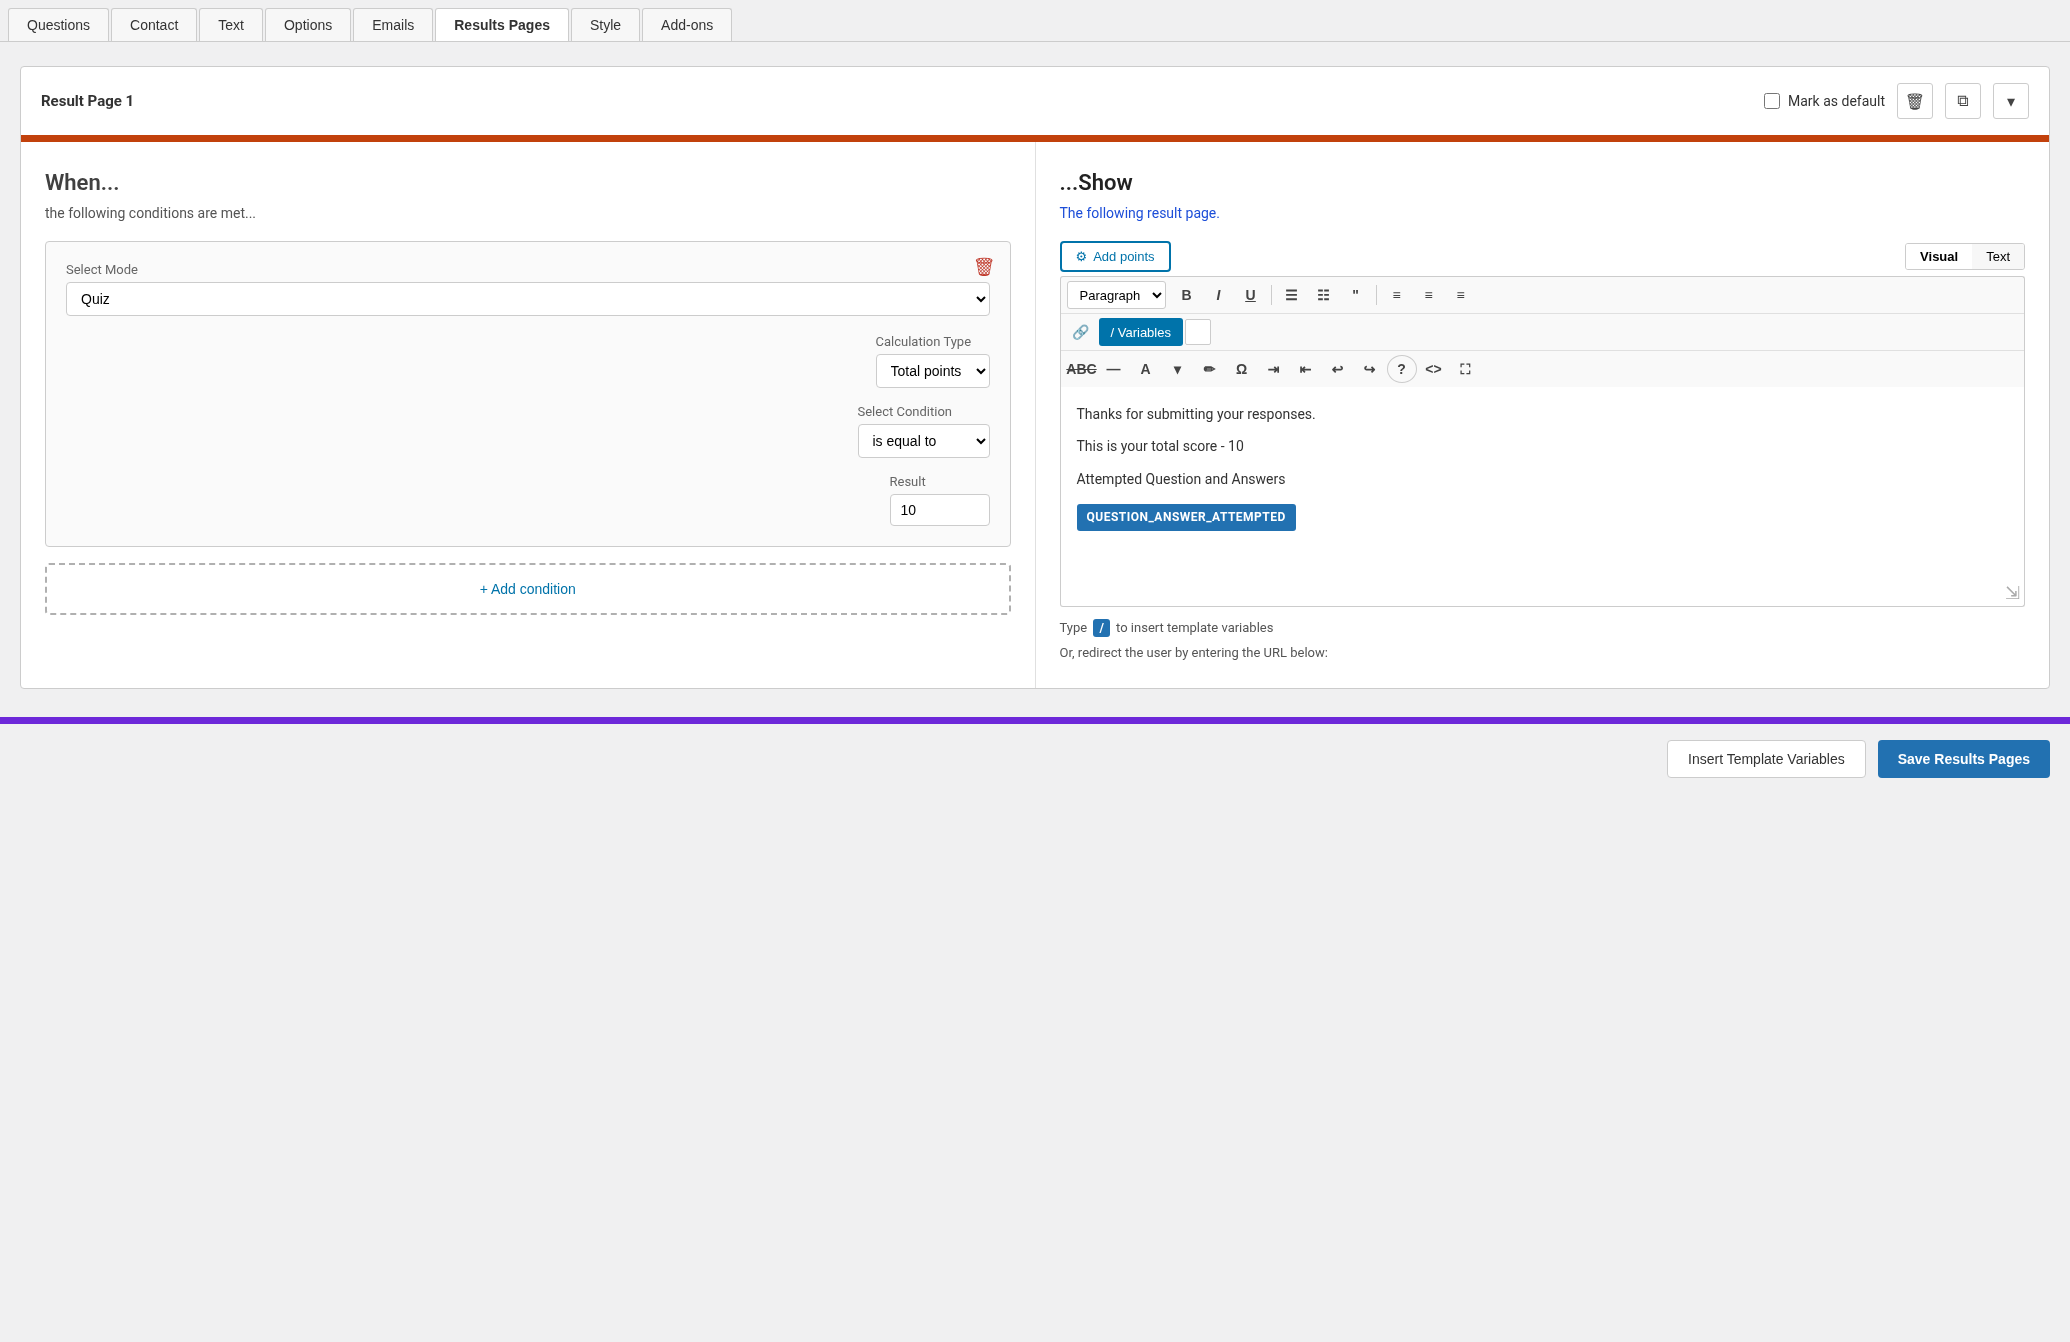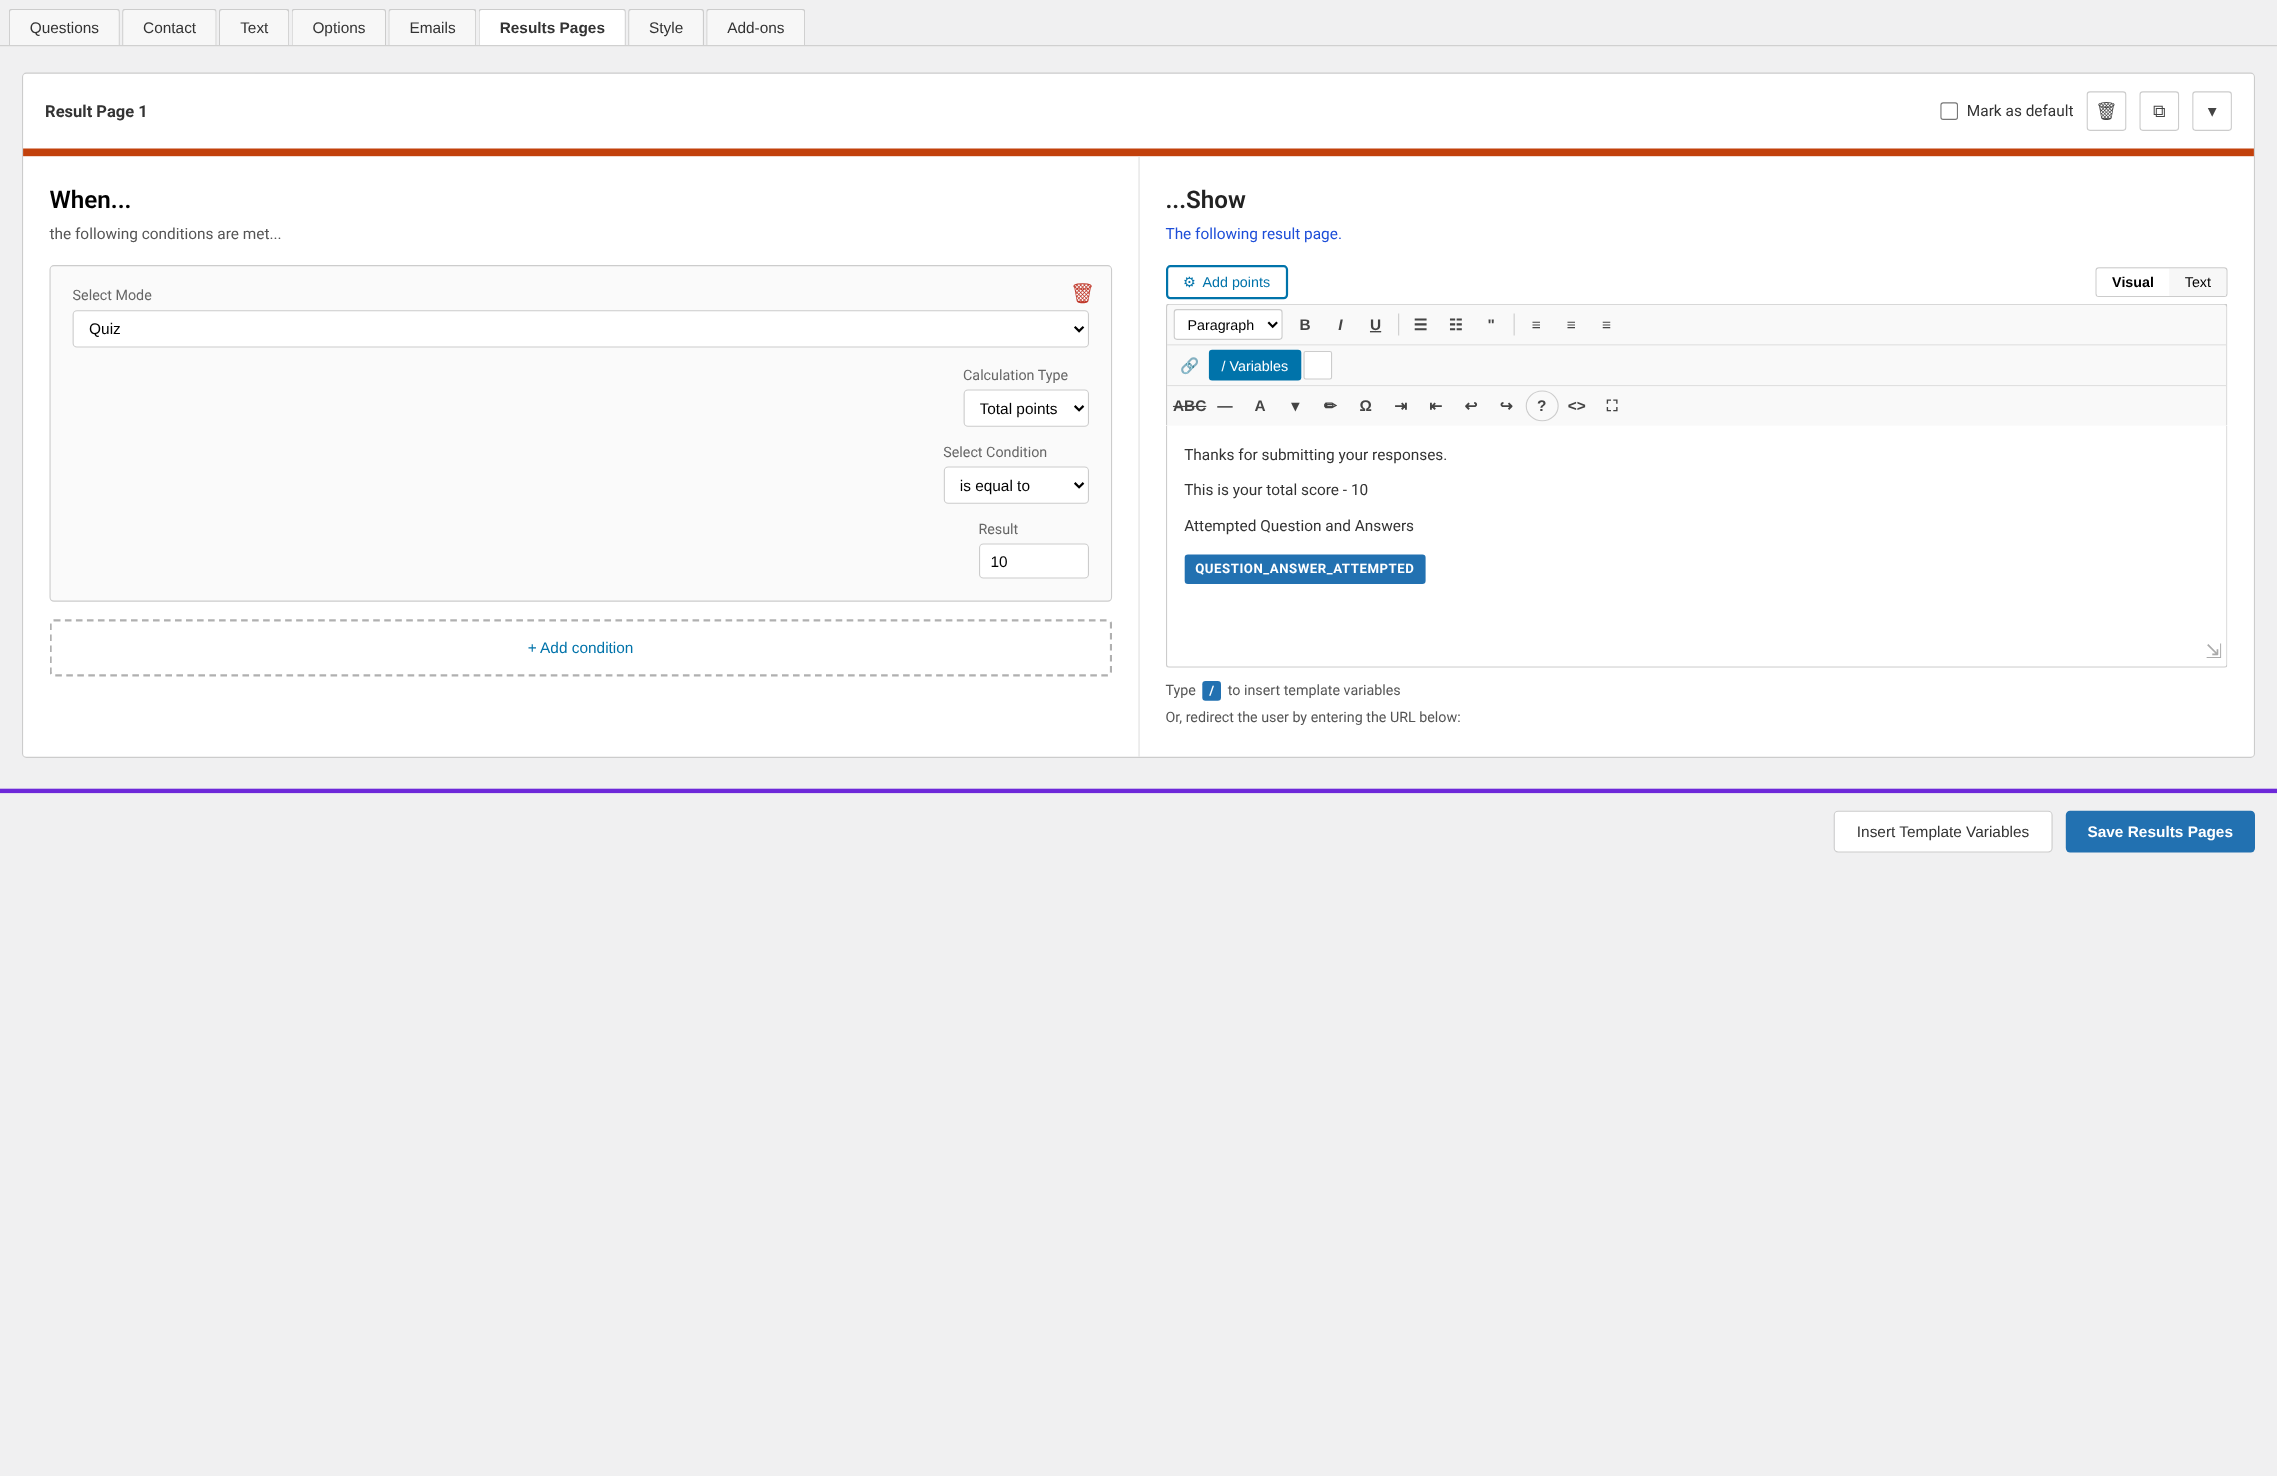--- a/index.html
+++ b/index.html
@@ -97,21 +97,21 @@
     
     .when-panel {
       flex: 1;
       padding: 28px 24px;
       border-right: 1px solid #e0e0e0;
     }
     .when-panel h2 {
       font-size: 22px;
       font-weight: 600;
       margin-bottom: 10px;
-      color: #000000;
+      color: #404040;
     }
     .when-panel .subtitle {
       font-size: 14px;
       color: #555;
       margin-bottom: 20px;
     }
 
     
     .condition-box {
       border: 1px solid #ccc;
@@ -359,21 +359,21 @@
       margin: 0 3px;
     }
 
     
     .page-footer {
       display: flex;
       justify-content: flex-end;
       gap: 12px;
       padding: 16px 20px;
       background: #f0f0f1;
-      border-top: 4px solid #6d28d9;
+      border-top: 7px solid #6d28d9;
       margin-top: 4px;
     }
     .btn-secondary {
       padding: 10px 20px;
       border: 1px solid #ccc;
       background: #fff;
       color: #333;
       border-radius: 4px;
       font-size: 14px;
       cursor: pointer;

